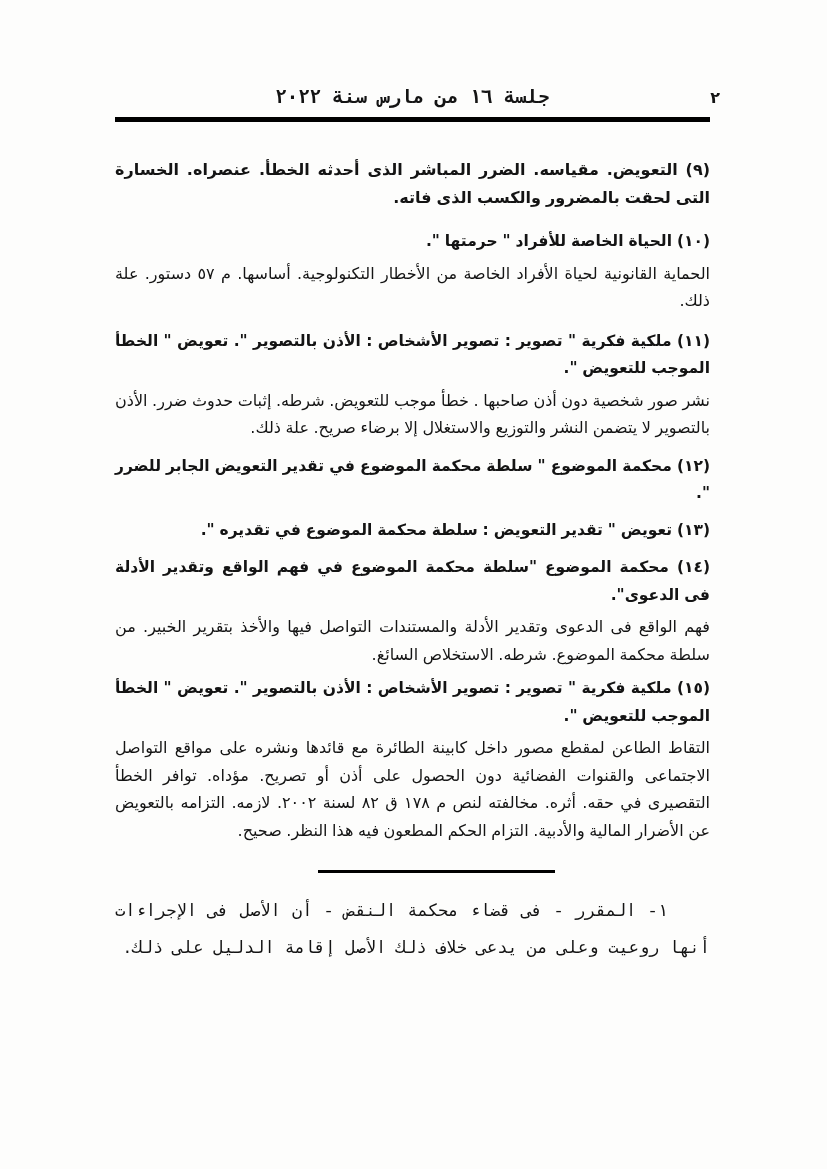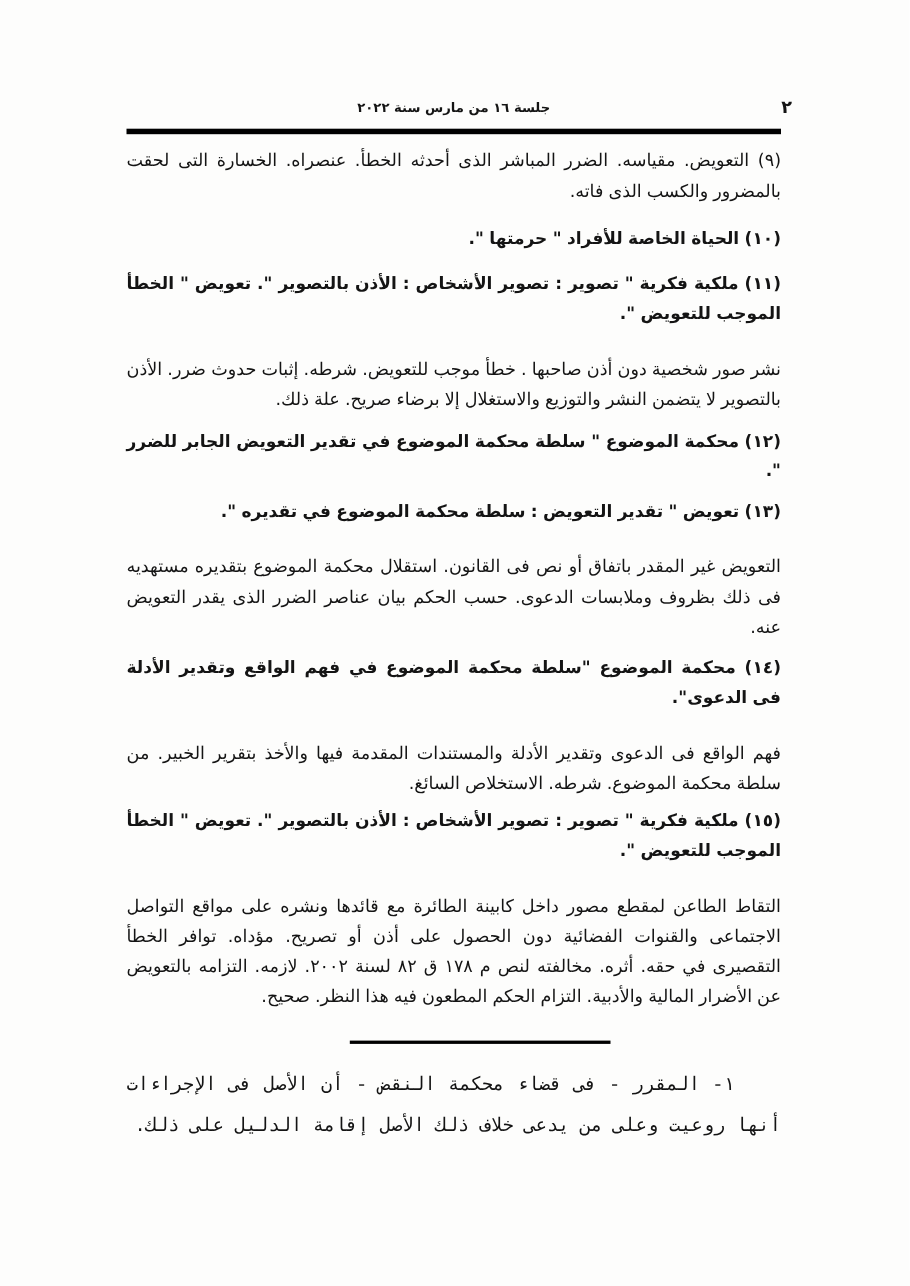--- a/index.html
+++ b/index.html
@@ -19,23 +19,24 @@
     padding: 86px 117px 0 115px;
     overflow: hidden;
   }
   .page-header {
     position: relative;
     height: 24px;
   }
   .header-title {
     text-align: center;
     font-weight: 700;
-    font-size: 12px;
+    font-size: 19px;
     line-height: 24px;
     white-space: nowrap;
+    font-family: Liberation Mono, monospace;
   }
   .page-number {
     position: absolute;
     top: 0;
     
     left: auto;
     right: 0;
     margin-right: -10px;
     font-weight: 700;
     font-size: 16px;
@@ -55,28 +56,28 @@
     word-spacing: -0.5px;
   }
   .item-body {
     font-size: 16px;
     font-weight: 400;
     line-height: 27.5px;
     text-align: justify;
     margin: 0;
     word-spacing: -0.5px;
   }
-  .mt-item9  { margin-top: 10px; }
+  .mt-item9  { margin-top: 34px; font-weight: bold; }
   .mt-h10    { margin-top: 17px; }
   .mt-h11    { margin-top: 13px; }
   .mt-h12    { margin-top: 11px; }
   .mt-h13    { margin-top: 9px;  }
   .mt-h14    { margin-top: 10px; }
   .mt-h15    { margin-top: 7px;  }
-  .mt-body   { margin-top: 22px;  }
+  .mt-body   { margin-top: 4px;  }
   .mt-body10 { margin-top: 4px;  }
   .footnote-rule {
     width: 237px;
     height: 3px;
     background: #000;
     margin: 26px auto 0;
     transform: translateX(24px); 
   }
   .footnote-text {
     font-size: 17px;
@@ -97,31 +98,31 @@
     <div class="page-number">٢</div>
     <div class="header-title">جلسة ١٦ من مارس سنة ٢٠٢٢</div>
   </div>
   <div class="header-rule"></div>
 
   <main>
 
     <p class="item-body mt-item9">(٩) التعويض. مقياسه. الضرر المباشر الذى أحدثه الخطأ. عنصراه. الخسارة التى لحقت بالمضرور والكسب الذى فاته.</p>
 
     <h3 class="item-heading mt-h10">(١٠) الحياة الخاصة للأفراد " حرمتها ".</h3>
+    <p class="item-body mt-body10">الحماية القانونية لحياة الأفراد الخاصة من الأخطار التكنولوجية. أساسها. م ٥٧ دستور. علة ذلك.</p>
 
     <h3 class="item-heading mt-h11">(١١) ملكية فكرية " تصوير : تصوير الأشخاص : الأذن بالتصوير ". تعويض " الخطأ الموجب للتعويض ".</h3>
     <p class="item-body mt-body">نشر صور شخصية دون أذن صاحبها . خطأ موجب للتعويض. شرطه. إثبات حدوث ضرر. الأذن بالتصوير لا يتضمن النشر والتوزيع والاستغلال إلا برضاء صريح. علة ذلك.</p>
 
     <h3 class="item-heading mt-h12">(١٢) محكمة الموضوع " سلطة محكمة الموضوع في تقدير التعويض الجابر للضرر ".</h3>
 
     <h3 class="item-heading mt-h13">(١٣) تعويض " تقدير التعويض : سلطة محكمة الموضوع في تقديره ".</h3>
-    <p class="item-body mt-body">التعويض غير المقدر باتفاق أو نص فى القانون. استقلال محكمة الموضوع بتقديره مستهديه فى ذلك بظروف وملابسات الدعوى. حسب الحكم بيان عناصر الضرر الذى يقدر التعويض عنه.</p>
 
     <h3 class="item-heading mt-h14">(١٤) محكمة الموضوع "سلطة محكمة الموضوع في فهم الواقع وتقدير الأدلة فى الدعوى".</h3>
-    <p class="item-body mt-body">فهم الواقع فى الدعوى وتقدير الأدلة والمستندات المقدمة فيها والأخذ بتقرير الخبير. من سلطة محكمة الموضوع. شرطه. الاستخلاص السائغ.</p>
+    <p class="item-body mt-body">فهم الواقع فى الدعوى وتقدير الأدلة والمستندات التواصل فيها والأخذ بتقرير الخبير. من سلطة محكمة الموضوع. شرطه. الاستخلاص السائغ.</p>
 
     <h3 class="item-heading mt-h15">(١٥) ملكية فكرية " تصوير : تصوير الأشخاص : الأذن بالتصوير ". تعويض " الخطأ الموجب للتعويض ".</h3>
     <p class="item-body mt-body">التقاط الطاعن لمقطع مصور داخل كابينة الطائرة مع قائدها ونشره على مواقع التواصل الاجتماعى والقنوات الفضائية دون الحصول على أذن أو تصريح. مؤداه. توافر الخطأ التقصيرى في حقه. أثره. مخالفته لنص م ١٧٨ ق ٨٢ لسنة ٢٠٠٢. لازمه. التزامه بالتعويض عن الأضرار المالية والأدبية. التزام الحكم المطعون فيه هذا النظر. صحيح.</p>
 
   </main>
 
   <div class="footnote-rule"></div>
   <p class="footnote-text">١- المقرر - فى قضاء محكمة النقض - أن الأصل فى الإجراءات أنها روعيت وعلى من يدعى خلاف ذلك الأصل إقامة الدليل على ذلك.</p>
 
 </div>

